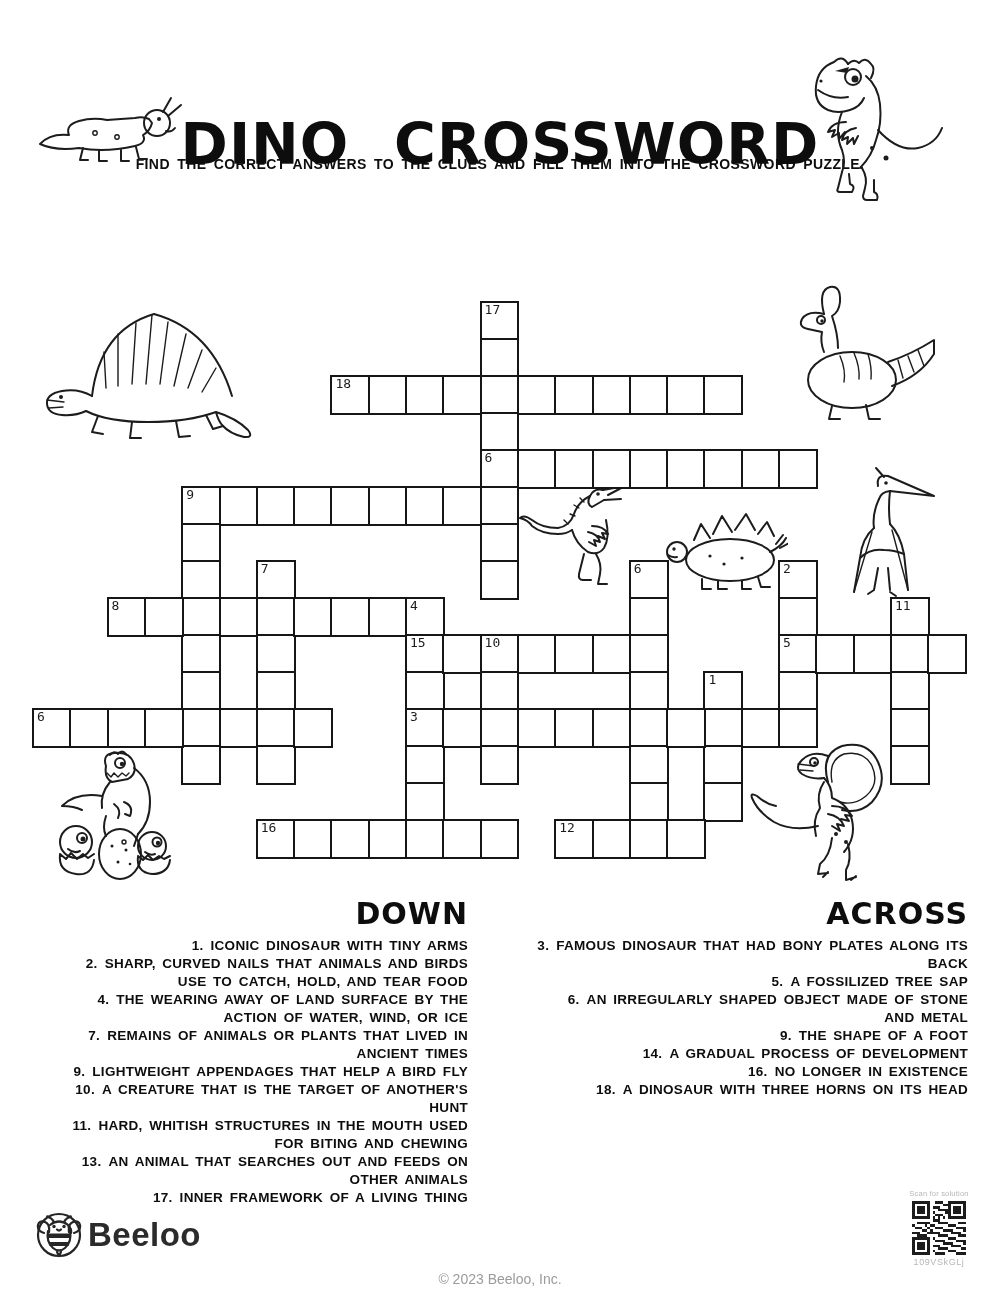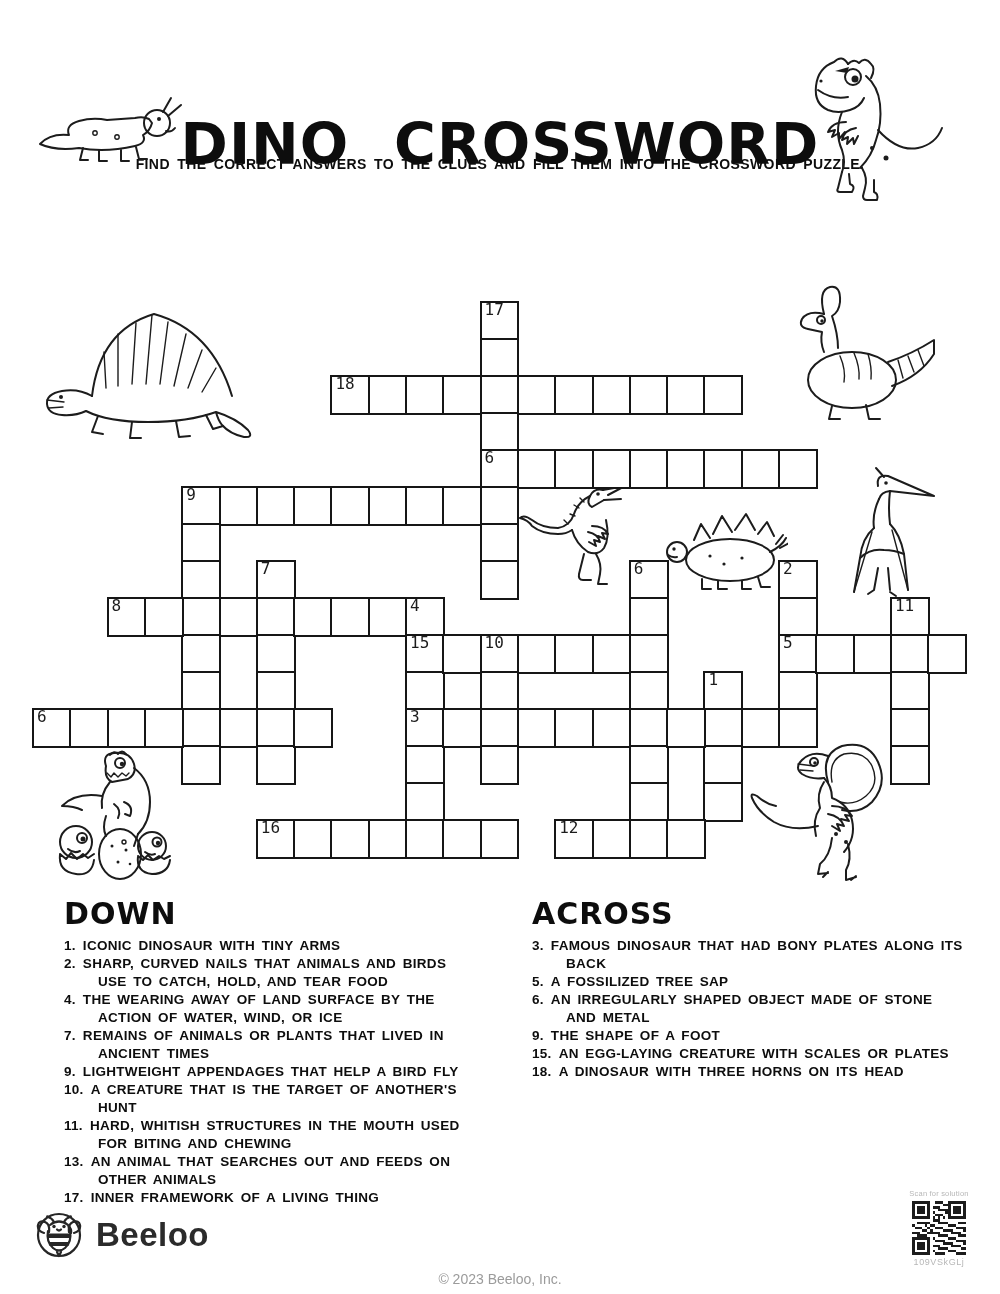--- a/index.html
+++ b/index.html
@@ -12,41 +12,41 @@
          letter-spacing:1px;word-spacing:24px;color:#0d0d0d;}
   .subtitle{position:absolute;left:0;right:0;top:142px;text-align:center;
             font-family:"Liberation Sans",sans-serif;font-weight:bold;font-size:14px;
             letter-spacing:.4px;word-spacing:3px;color:#0d0d0d;}
 
   
   #grid{position:absolute;left:32px;top:301px;width:936px;height:560px;z-index:5;}
   .cell{position:absolute;box-sizing:border-box;width:39.8px;height:39.5px;
         border:2.5px solid #161616;background:#fff;}
   .cell-num{position:absolute;left:3px;top:1px;
-            font-family:"DejaVu Sans Mono",monospace;font-size:16px;line-height:12px;color:#1c1c1c;}
+            font-family:"DejaVu Sans Mono",monospace;font-size:13px;line-height:12px;color:#1c1c1c;}
 
   
-  .clues{position:absolute;z-index:6;}
+  .clues{position:absolute;z-index:6;text-align:right;}
   .clues-down{left:64px;top:898px;width:404px;}
   .clues-across{left:532px;top:898px;width:436px;}
   .clues h2{margin:0 0 7px 0;font-family:"DejaVu Sans",sans-serif;font-weight:bold;
             font-size:30px;line-height:32px;letter-spacing:1px;color:#0d0d0d;}
   .clue{padding-left:34px;text-indent:-34px;font-weight:bold;font-size:13.5px;line-height:18px;
         letter-spacing:.3px;word-spacing:2.5px;color:#0d0d0d;}
   .clue-num{margin-right:7px;}
 
   
   .dino{position:absolute;z-index:1;}
   .dino path,.dino circle,.dino ellipse{fill:none;stroke:#1c1c1c;stroke-width:2;
         stroke-linecap:round;stroke-linejoin:round;}
   .dino .fill{fill:#1c1c1c;stroke:none;}
   .dino .thin{stroke-width:1.4;}
 
   
-  .brand{position:absolute;left:36px;top:1212px;display:flex;align-items:center;gap:14px;z-index:6;text-align:right;}
+  .brand{position:absolute;left:36px;top:1212px;display:flex;align-items:center;gap:6px;z-index:6;text-align:right;}
   .brand svg{display:block;}
   .brand svg path,.brand svg circle{fill:none;stroke:#262626;stroke-width:2.2;
         stroke-linecap:round;stroke-linejoin:round;}
   .brand svg .fill{fill:#262626;stroke:none;}
   .brand-name{font-family:"Liberation Sans",sans-serif;font-weight:bold;font-size:33px;
               color:#2b2b2b;letter-spacing:.5px;}
   .copyright{position:absolute;left:0;right:0;top:1257px;text-align:center;
              font-size:14px;color:#9b9b9b;z-index:6;}
   .qr-block{position:absolute;left:906px;top:1189px;width:66px;text-align:center;z-index:6;}
   .qr-caption{font-size:7.5px;color:#b7b7b7;letter-spacing:.2px;}
@@ -356,21 +356,22 @@
       </div>
   </section>
 
   <section class="clues clues-across">
     <h2>ACROSS</h2>
     <div id="across-list">
         <div class="clue"><span class="clue-num">3.</span><span class="clue-text">FAMOUS DINOSAUR THAT HAD BONY PLATES ALONG ITS BACK</span></div>
         <div class="clue"><span class="clue-num">5.</span><span class="clue-text">A FOSSILIZED TREE SAP</span></div>
         <div class="clue"><span class="clue-num">6.</span><span class="clue-text">AN IRREGULARLY SHAPED OBJECT MADE OF STONE AND METAL</span></div>
         <div class="clue"><span class="clue-num">9.</span><span class="clue-text">THE SHAPE OF A FOOT</span></div>
-        <div class="clue"><span class="clue-num">15.</span><span class="clue-text">AN EGG-LAYING CREATURE WITH SCALES OR PLATES</span></div>
+        <div class="clue"><span class="clue-num">14.</span><span class="clue-text">A GRADUAL PROCESS OF DEVELOPMENT</span></div>
+        <div class="clue"><span class="clue-num">16.</span><span class="clue-text">NO LONGER IN EXISTENCE</span></div>
         <div class="clue"><span class="clue-num">18.</span><span class="clue-text">A DINOSAUR WITH THREE HORNS ON ITS HEAD</span></div>
       </div>
   </section>
 
   <div class="brand">
     <svg width="46" height="46" viewBox="0 0 46 46">
       <circle cx="23" cy="23" r="21"></circle>
       <path d="M18,10 q-2,-4 -6,-5 M28,10 q2,-4 6,-5"></path>
       <circle class="fill" cx="11.5" cy="4.6" r="1.4"></circle>
         <circle class="fill" cx="34.5" cy="4.6" r="1.4"></circle>

